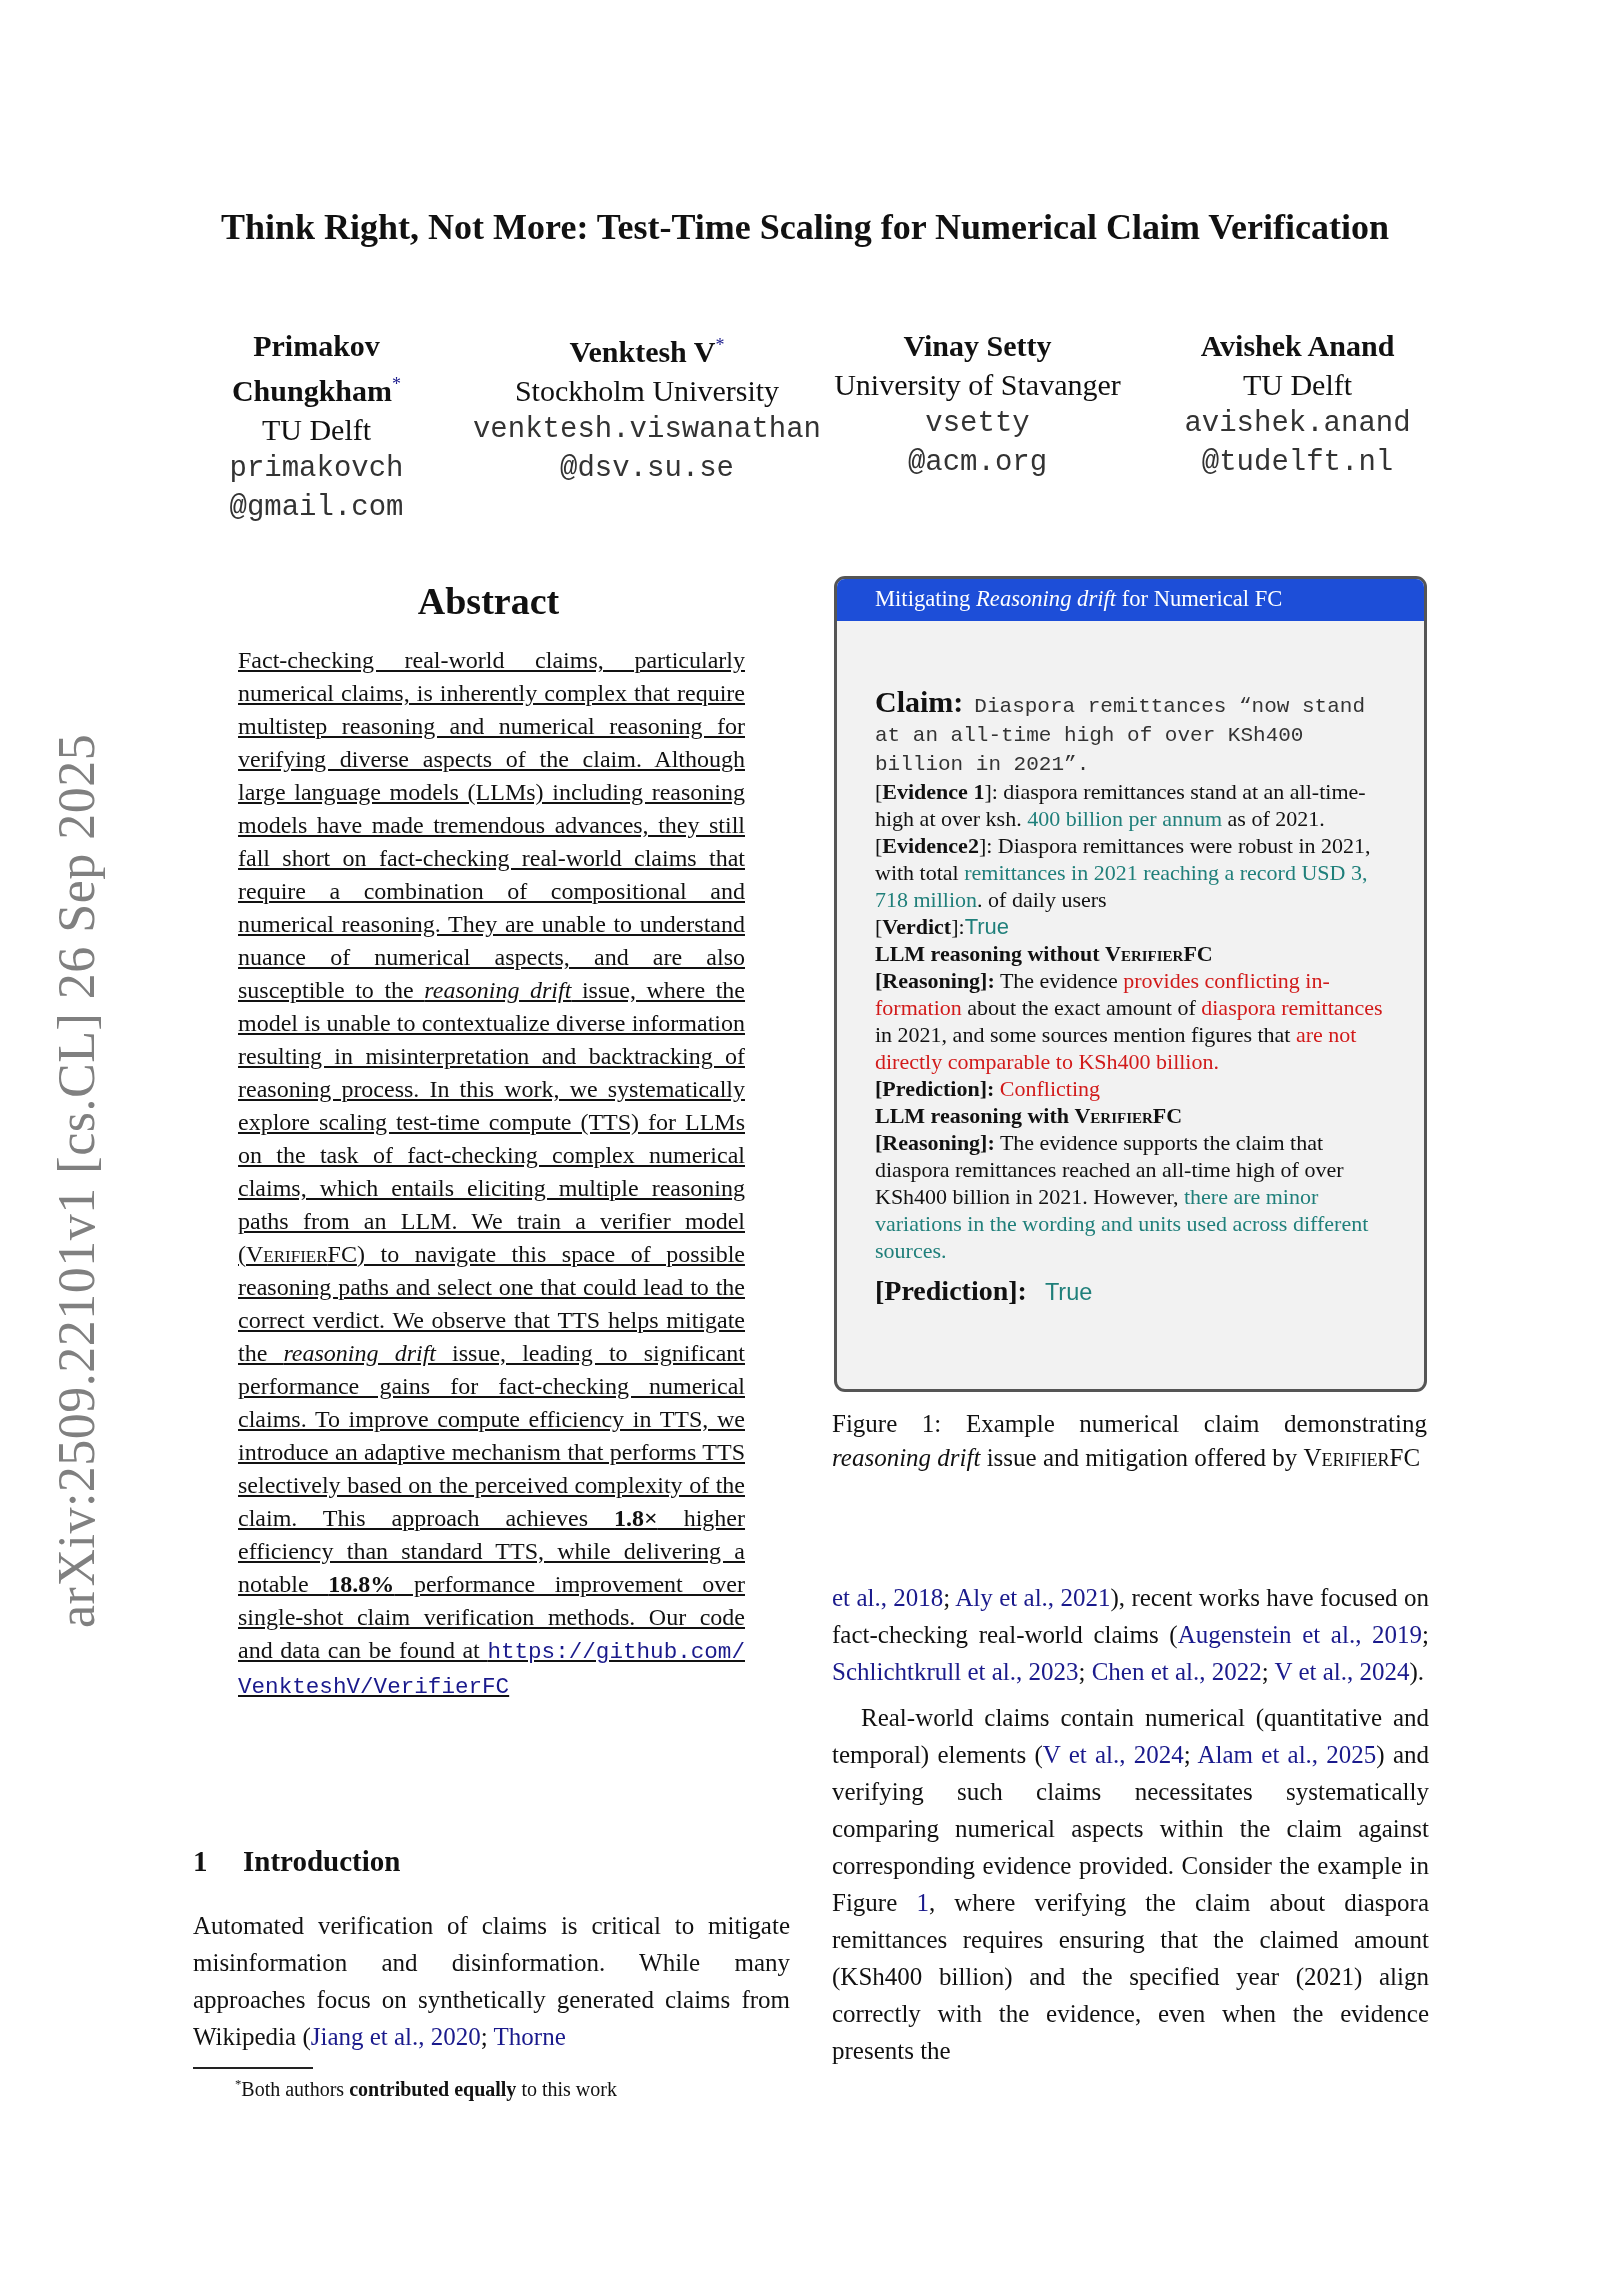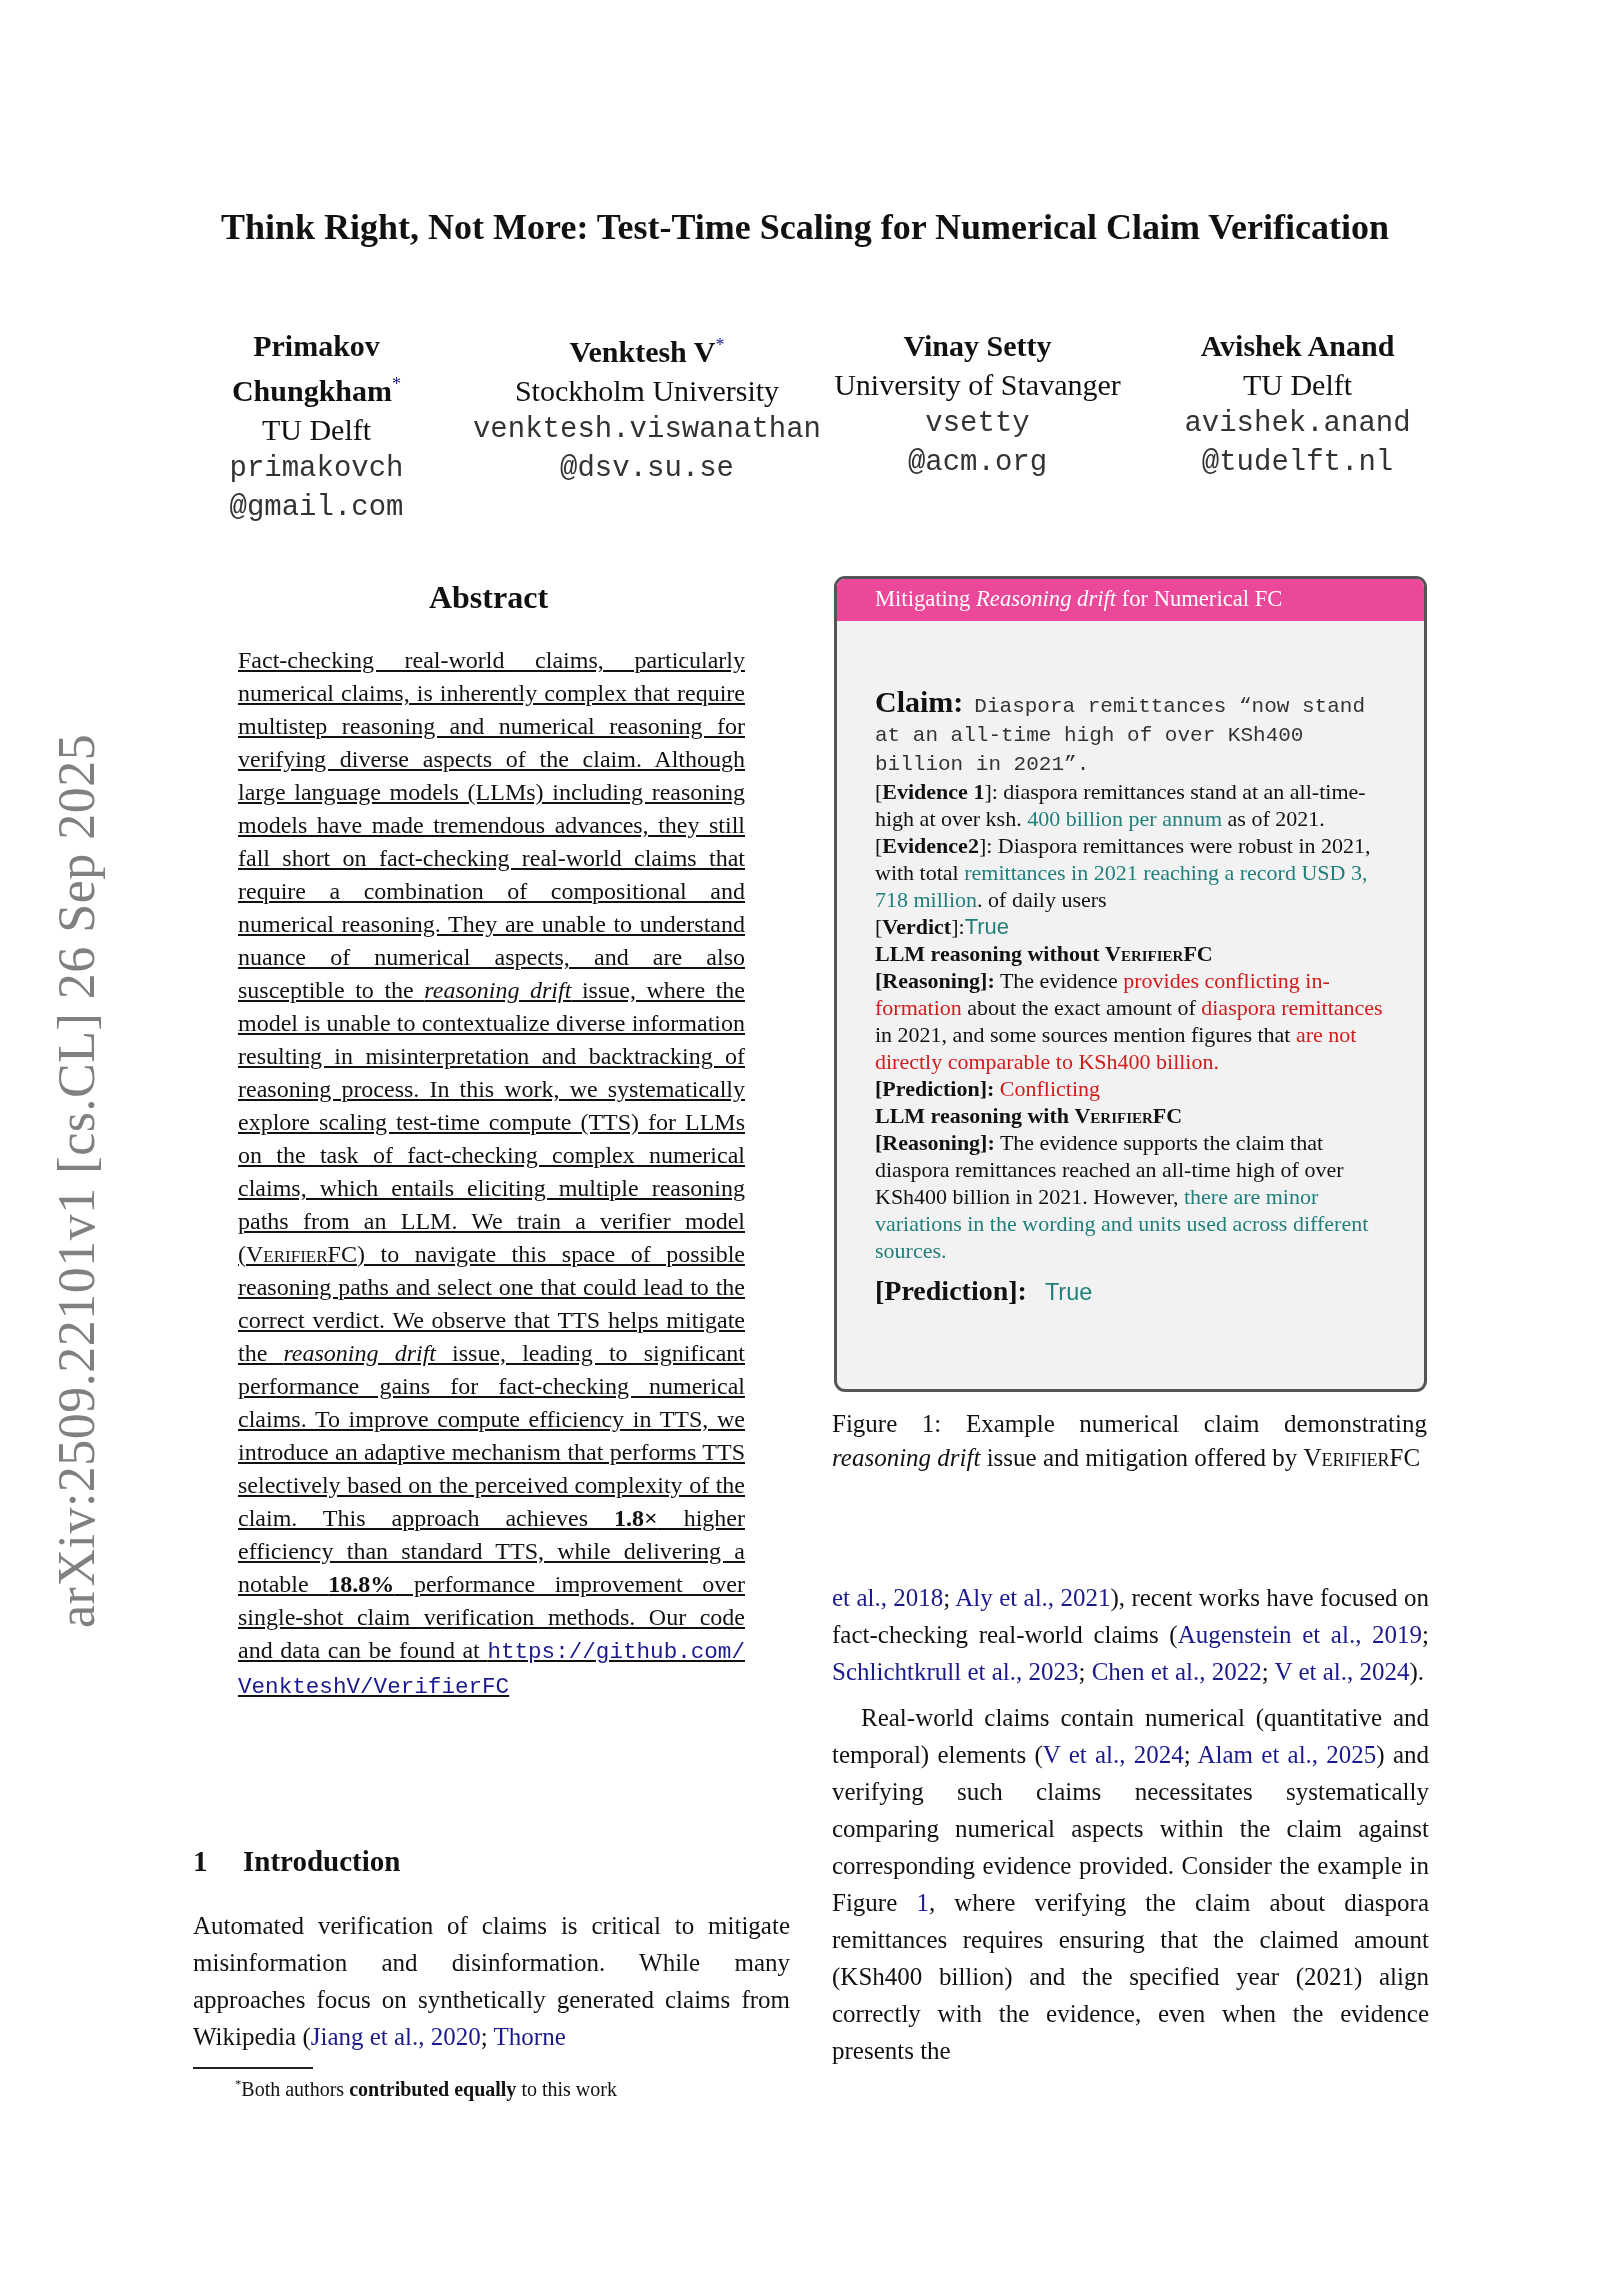--- a/index.html
+++ b/index.html
@@ -17,36 +17,36 @@
 
   #title { position: absolute; left: 208px; top: 206px; width: 1194px; text-align: center;
     font-size: 36px; font-weight: bold; line-height: 43px; }
 
   .author { position: absolute; top: 326px; text-align: center; font-size: 30px; line-height: 39px; }
   .author .name { font-weight: bold; }
   .author .email { font-family: "Liberation Mono", "DejaVu Sans Mono", monospace; font-size: 29px; color: #333; }
   .author sup { color: #1a1a8c; font-weight: normal; font-size: 18px; }
 
   #abstract-heading { position: absolute; left: 235px; top: 579px; width: 507px; text-align: center;
-    font-size: 32px; font-weight: bold; }
+    font-size: 38px; font-weight: bold; }
   #abstract-body { position: absolute; left: 238px; top: 644px; width: 507px;
     font-size: 24px; line-height: 33px; text-align: justify; hyphens: manual; text-decoration: underline; }
 
   #intro-heading { position: absolute; left: 193px; top: 1845px; font-size: 29px; font-weight: bold; }
   #intro-heading .num { display: inline-block; width: 50px; }
   #intro-body { position: absolute; left: 193px; top: 1907px; width: 597px;
     font-size: 25px; line-height: 37px; text-align: justify; }
 
   #footnote-rule { position: absolute; left: 193px; top: 2067px; width: 120px; height: 1.8px; background: #222; }
   #footnote { position: absolute; left: 235px; top: 2077px; font-size: 20px; }
   #footnote sup { font-size: 12.7px; }
 
   #figure-box { position: absolute; left: 834px; top: 576px; width: 593px; height: 816px;
     border: 3.6px solid #555; border-radius: 11px; background: #f2f2f2; overflow: hidden; box-sizing: border-box; }
-  #figure-header { height: 42px; background: #ec4899; color: #fff; font-size: 22.6px; line-height: 40px; padding-left: 38px; }
+  #figure-header { height: 42px; background: #1d4ed8; color: #fff; font-size: 22.6px; line-height: 40px; padding-left: 38px; }
   #figure-content { padding: 0 31px 0 38px; font-size: 22px; line-height: 27px; }
   .claim-line { margin-top: 67px; }
   .claim-label { font-size: 30px; font-weight: bold; }
   .claim-text { font-family: "Liberation Mono", "DejaVu Sans Mono", monospace; font-size: 21px; color: #333; }
   .section-title { font-weight: bold; }
   .pred-big { font-size: 28px; font-weight: bold; margin-top: 12.7px; }
   .pred-big .teal { font-family: "Liberation Sans", "DejaVu Sans", sans-serif; font-weight: normal; font-size: 23.5px; margin-left: 18px; }
   .verdict-val { font-family: "Liberation Sans", "DejaVu Sans", sans-serif; }
 
   #figure-caption { position: absolute; left: 832px; top: 1407px; width: 595px; font-size: 25px; line-height: 34px;

